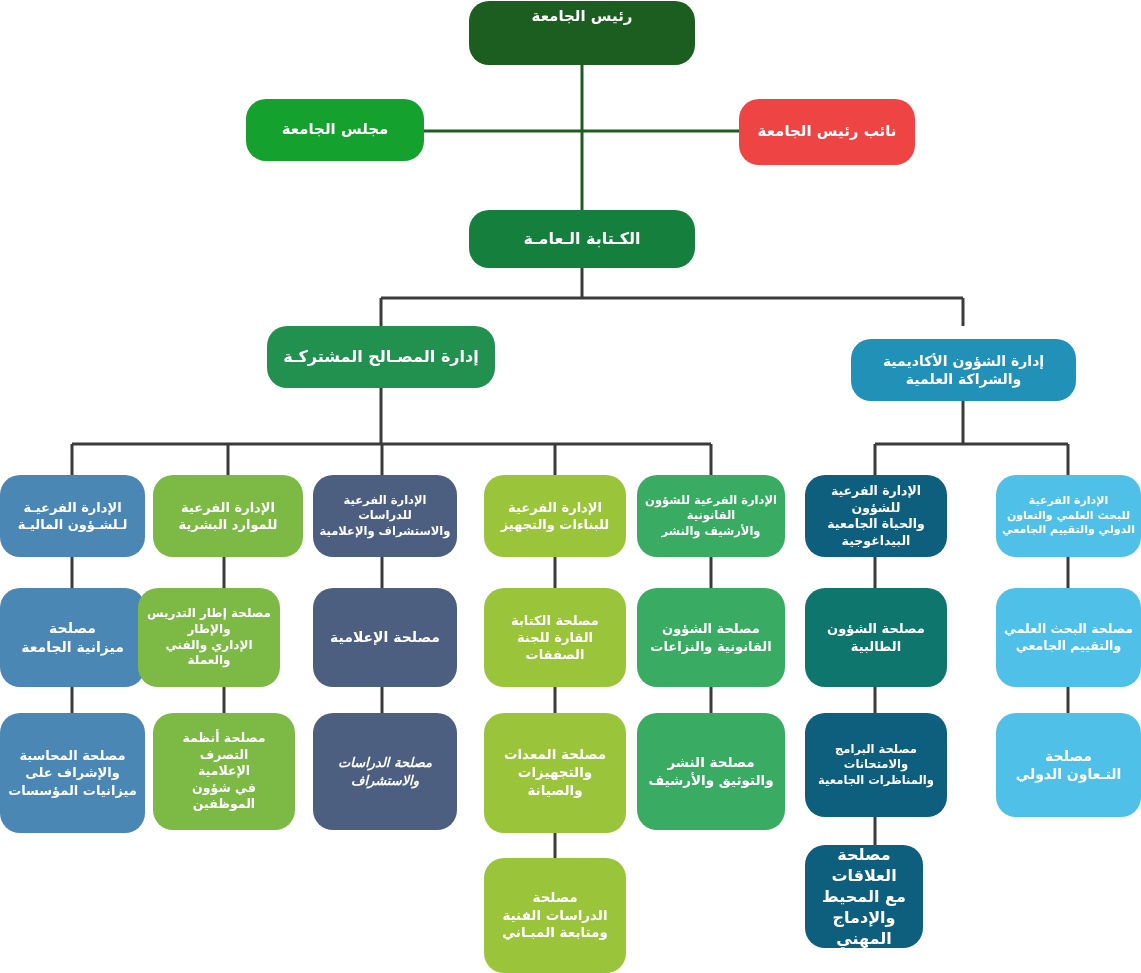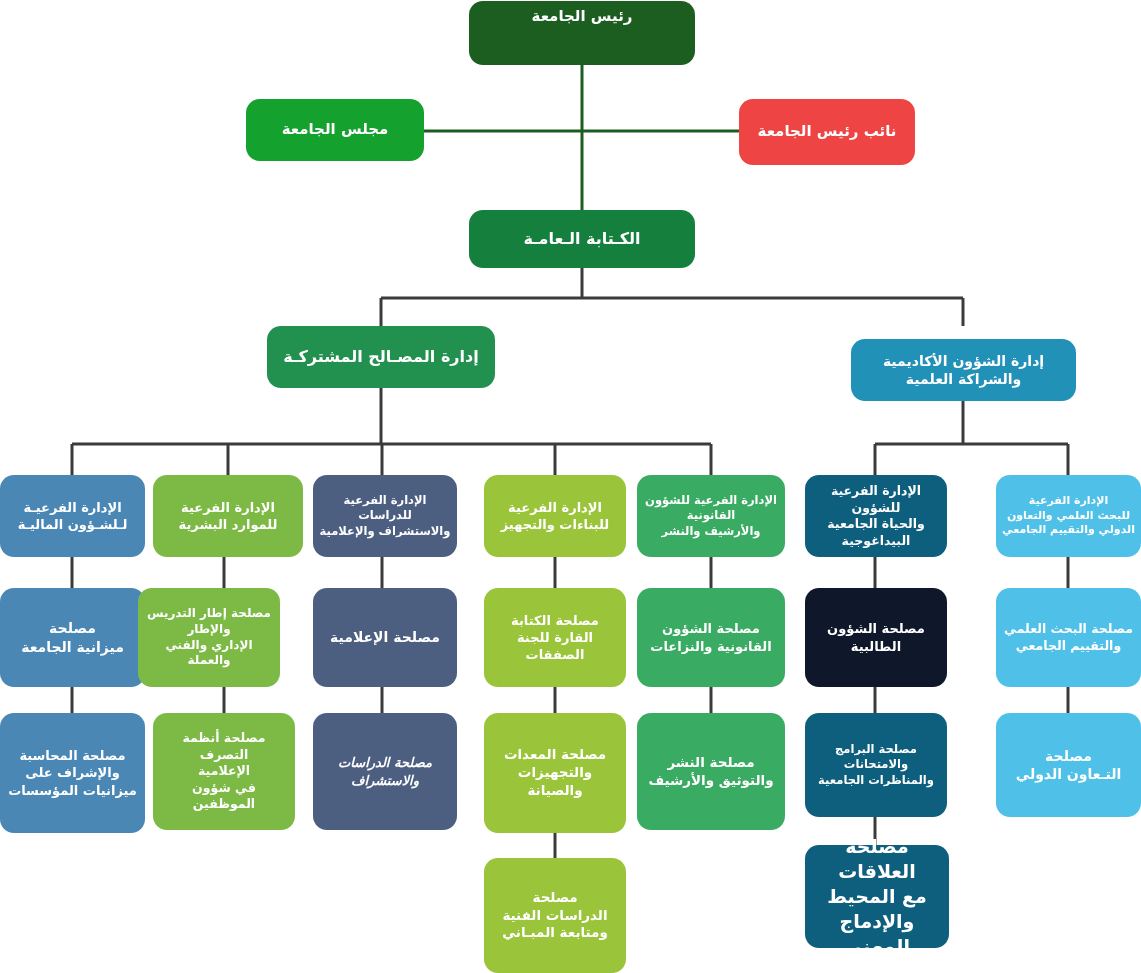--- a/index.html
+++ b/index.html
@@ -3,21 +3,21 @@
 <meta charset="utf-8">
 <style>
   html,body{margin:0;padding:0;background:#ffffff;}
   body{
     font-family:"DejaVu Sans","Liberation Sans",sans-serif;
     width:1141px;height:973px;position:relative;overflow:hidden;
   }
   #chart{position:absolute;inset:0;width:1141px;height:973px;}
   .node{
     position:absolute;
-    border-radius:14px;
+    border-radius:20px;
     color:#ffffff;
     display:flex;
     align-items:center;
     justify-content:center;
     text-align:center;
     box-sizing:border-box;
     padding:12px 6px;
     line-height:1.32;
     font-weight:bold;
     direction:rtl;
@@ -155,21 +155,21 @@
   <div class="node" style="left:484px;top:588px;width:142px;height:99px;background:#9ac43a;font-size:13px;">
     <span>مصلحة الكتابة
 القارة للجنة الصفقات</span>
   </div>
 
   <div class="node" style="left:637px;top:588px;width:148px;height:99px;background:#3aab63;font-size:13px;">
     <span>مصلحة الشؤون
 القانونية  والنزاعات</span>
   </div>
 
-  <div class="node" style="left:805px;top:588px;width:142px;height:99px;background:#0f172a;font-size:13px;">
+  <div class="node" style="left:805px;top:588px;width:142px;height:99px;background:#0f766e;font-size:13px;">
     <span>مصلحة الشؤون الطالبية</span>
   </div>
 
   <div class="node" style="left:996px;top:588px;width:145px;height:99px;background:#4fc0e8;font-size:12.5px;">
     <span>مصلحة  البحث العلمي
 والتقييم الجامعي</span>
   </div>
 
   <div class="node" style="left:0px;top:713px;width:145px;height:120px;background:#4a87b5;font-size:13px;">
     <span>مصلحة المحاسبة
@@ -208,19 +208,19 @@
     <span>مصلحة
 التـعاون الدولي</span>
   </div>
 
   <div class="node" style="left:484px;top:858px;width:142px;height:115px;background:#9ac43a;font-size:13.5px;">
     <span>مصلحة
 الدراسات الفنية
 ومتابعة المبـاني</span>
   </div>
 
-  <div class="node" style="left:805px;top:845px;width:144px;height:103px;background:#0e5f7e;font-size:19px;">
+  <div class="node" style="left:805px;top:845px;width:118px;height:103px;background:#0e5f7e;font-size:16px;">
     <span>مصلحة العلاقات
 مع المحيط
 والإدماج المهني</span>
   </div>
 
 </div>
 
 </body></html>

